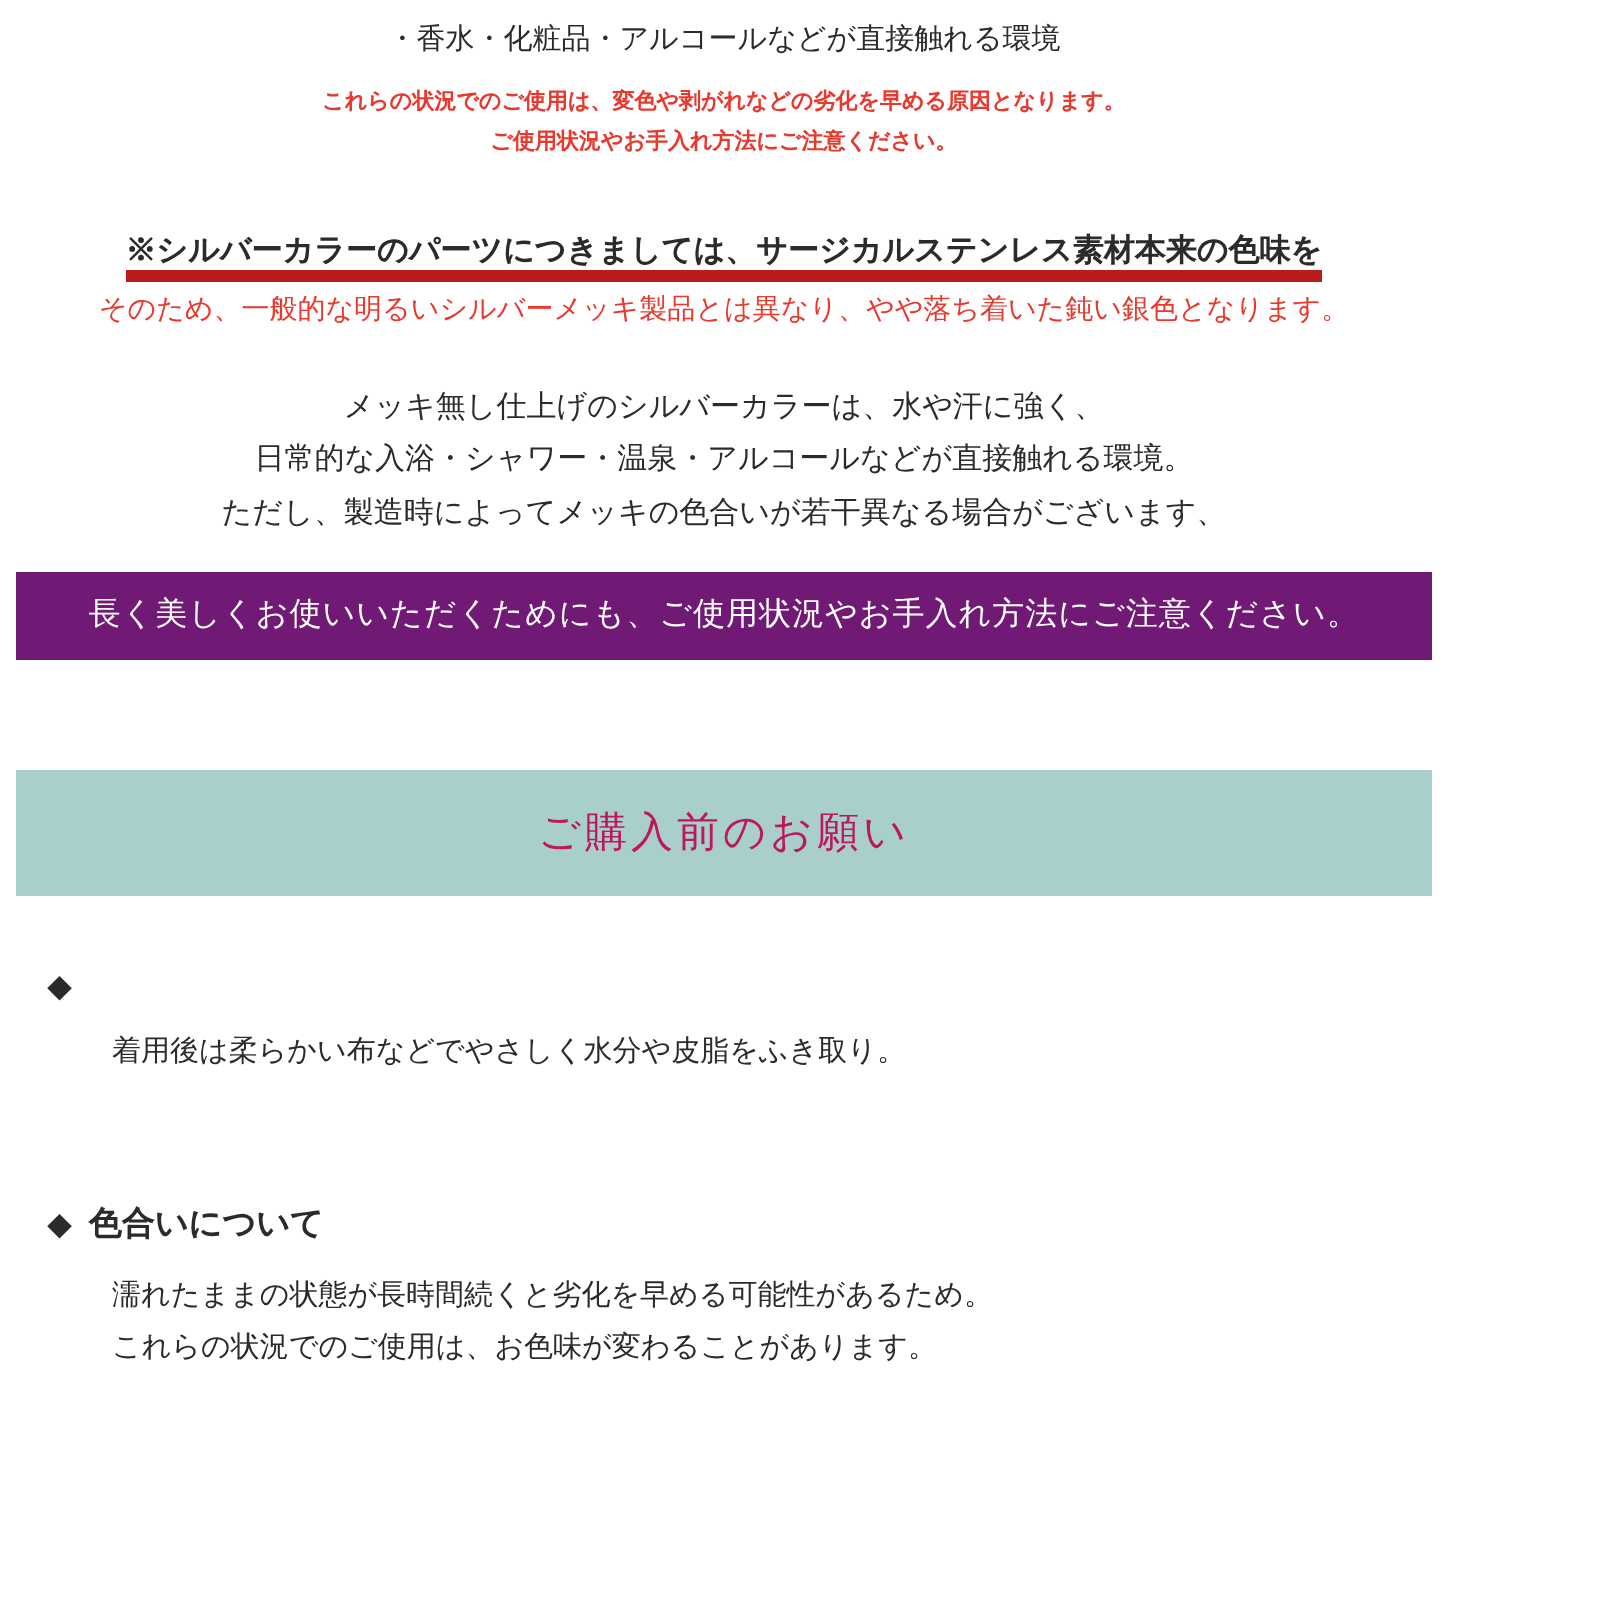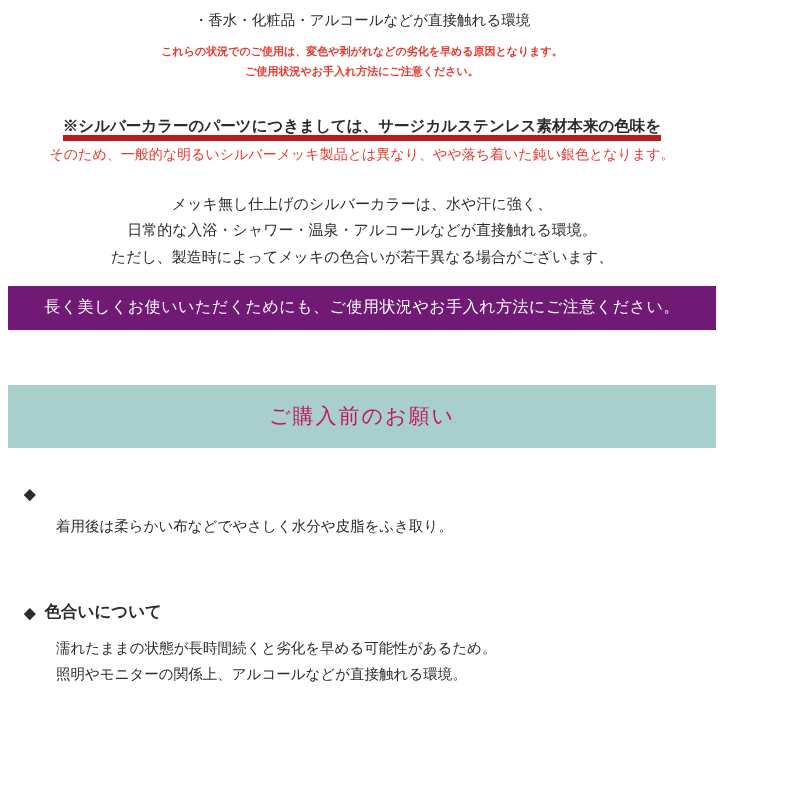--- a/index.html
+++ b/index.html
@@ -171,17 +171,17 @@
     </div>
   </div>
 
   <div class="item second">
     <div class="item-title">
       <span class="diamond">◆</span>
       <span>色合いについて</span>
     </div>
     <div class="item-body">
       <div>濡れたままの状態が長時間続くと劣化を早める可能性があるため。</div>
-      <div>照明やモニターの関係上、アルコールなどが直接触れる環境。</div>
+      <div>これらの状況でのご使用は、お色味が変わることがあります。</div>
     </div>
   </div>
 
 </div>
 
 </body></html>

